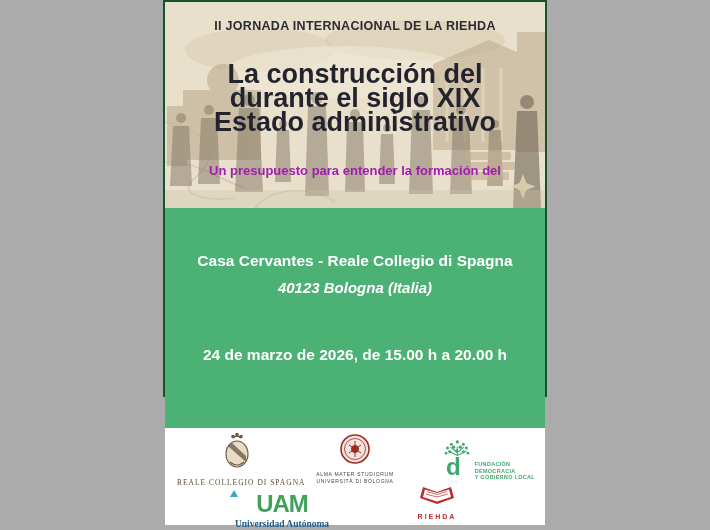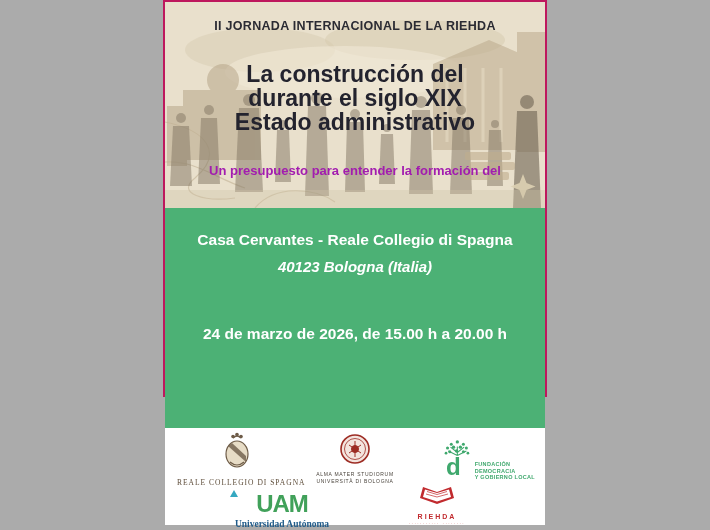--- a/index.html
+++ b/index.html
@@ -1,30 +1,30 @@
 <!DOCTYPE html>
 <html><head>
 <meta charset="utf-8">
 <style>
   html,body{margin:0;padding:0;width:710px;height:530px;overflow:hidden;
     background:#ababab;font-family:"Liberation Sans",sans-serif;}
   .poster{position:absolute;left:163px;top:0;width:384px;height:397px;
-    box-sizing:border-box;border:2px solid #be185d;background:#fff;}
+    box-sizing:border-box;border:2px solid #14532d;background:#fff;}
   
   .header{position:relative;width:380px;height:206px;background:#e9e0cc;overflow:hidden;}
   .header svg.bg{position:absolute;left:0;top:0;}
   .kicker{position:absolute;top:17px;left:0;width:100%;text-align:center;
     font-size:12.5px;font-weight:bold;letter-spacing:.3px;color:#2b2b33;}
   .title{position:absolute;top:60px;left:0;width:100%;text-align:center;
-    font-size:23px;line-height:24px;font-weight:bold;color:#23232e;}
+    font-size:27px;line-height:24px;font-weight:bold;color:#23232e;}
   .subtitle{position:absolute;top:160px;left:0;width:100%;text-align:center;
     font-size:13px;line-height:17px;font-weight:bold;color:#a21caf;}
   
   .green{width:380px;height:220px;background:#4cb175;color:#fff;text-align:center;
-    box-sizing:border-box;padding-top:23px;}
+    box-sizing:border-box;padding-top:44px;}
   .venue-name{font-size:15.5px;font-weight:bold;margin-bottom:7px;}
   .venue-line{font-size:15px;font-style:italic;font-weight:bold;line-height:22px;}
   .schedule{margin-top:47px;font-size:15.5px;font-weight:bold;}
   
   .footer{position:relative;width:380px;height:97px;background:#fff;}
   .logo-group{position:absolute;text-align:center;}
   .logo-reale{left:12px;top:4px;width:120px;}
   .reale-label{margin-top:0;font-family:"Liberation Serif",serif;font-size:7.5px;
     letter-spacing:1px;color:#5d4c39;white-space:nowrap;}
   .logo-bologna{left:140px;top:5px;width:100px;}

